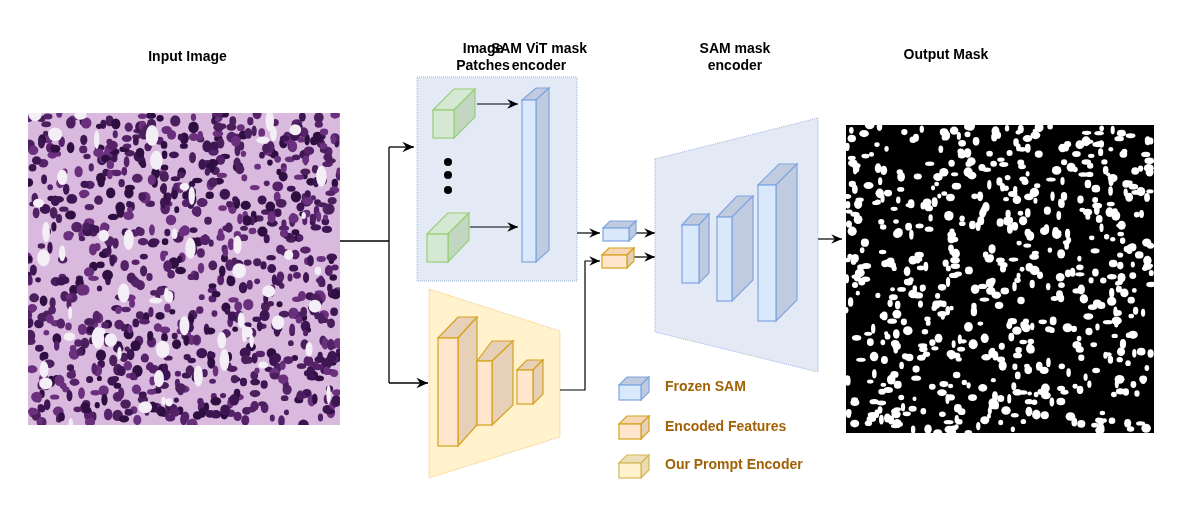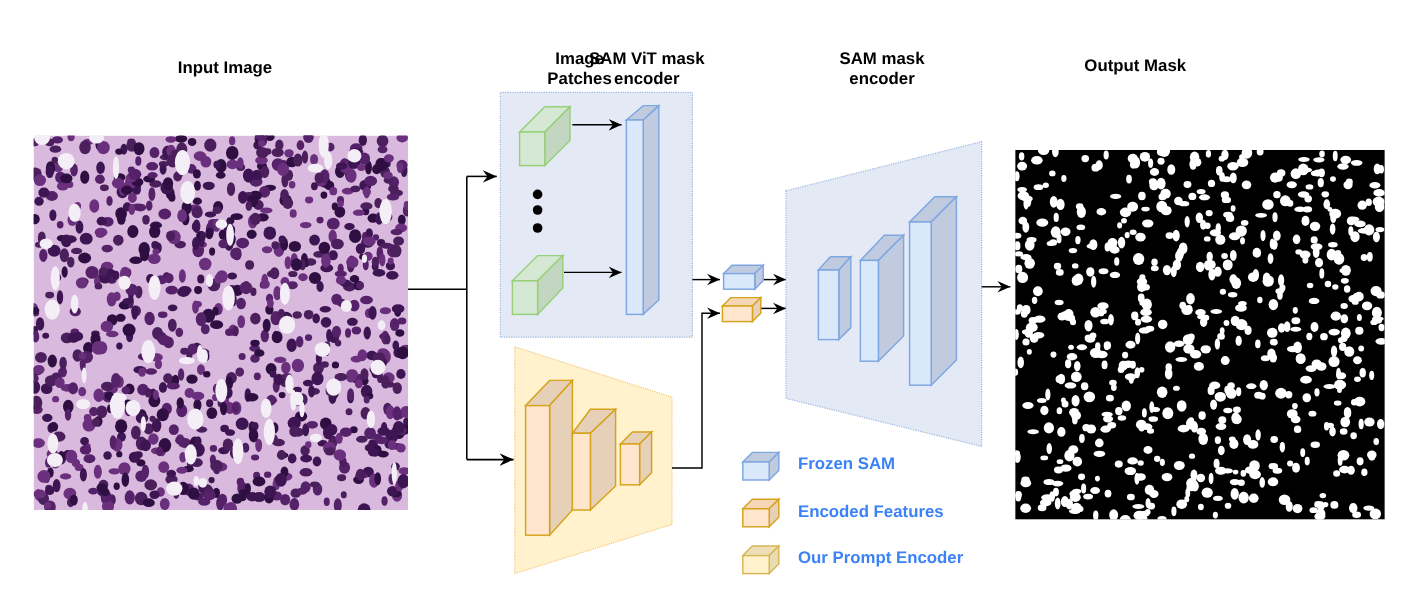--- a/index.html
+++ b/index.html
@@ -1,21 +1,21 @@
 <!DOCTYPE html>
 <html><head>
 <meta charset="utf-8">
 <style>
   html, body { margin: 0; padding: 0; background: #ffffff; }
   body { width: 1187px; height: 507px; position: relative; overflow: hidden;
          font-family: "Liberation Sans", sans-serif; }
   .label { position: absolute; font-weight: bold; font-size: 14px; color: #000;
            text-align: center; line-height: 17px; }
   #diagram { position: absolute; left: 0; top: 0; }
-  .legend-text { position: absolute; font-weight: bold; font-size: 14px; color: #3b82f6; }
+  .legend-text { position: absolute; font-weight: bold; font-size: 14px; color: #a16207; }
 </style>
 </head>
 <body>
 
 <div class="label" style="left:120px; top:48px; width:135px;">Input Image</div>
 <div class="label" style="left:418px; top:40px; width:62px; white-space:normal;margin-left:34px;">Image Patches</div>
 <div class="label" style="left:484px; top:40px; width:110px;">SAM ViT mask encoder</div>
 <div class="label" style="left:690px; top:40px; width:90px;">SAM mask encoder</div>
 <div class="label" style="left:876px; top:46px; width:140px;">Output Mask</div>
 

